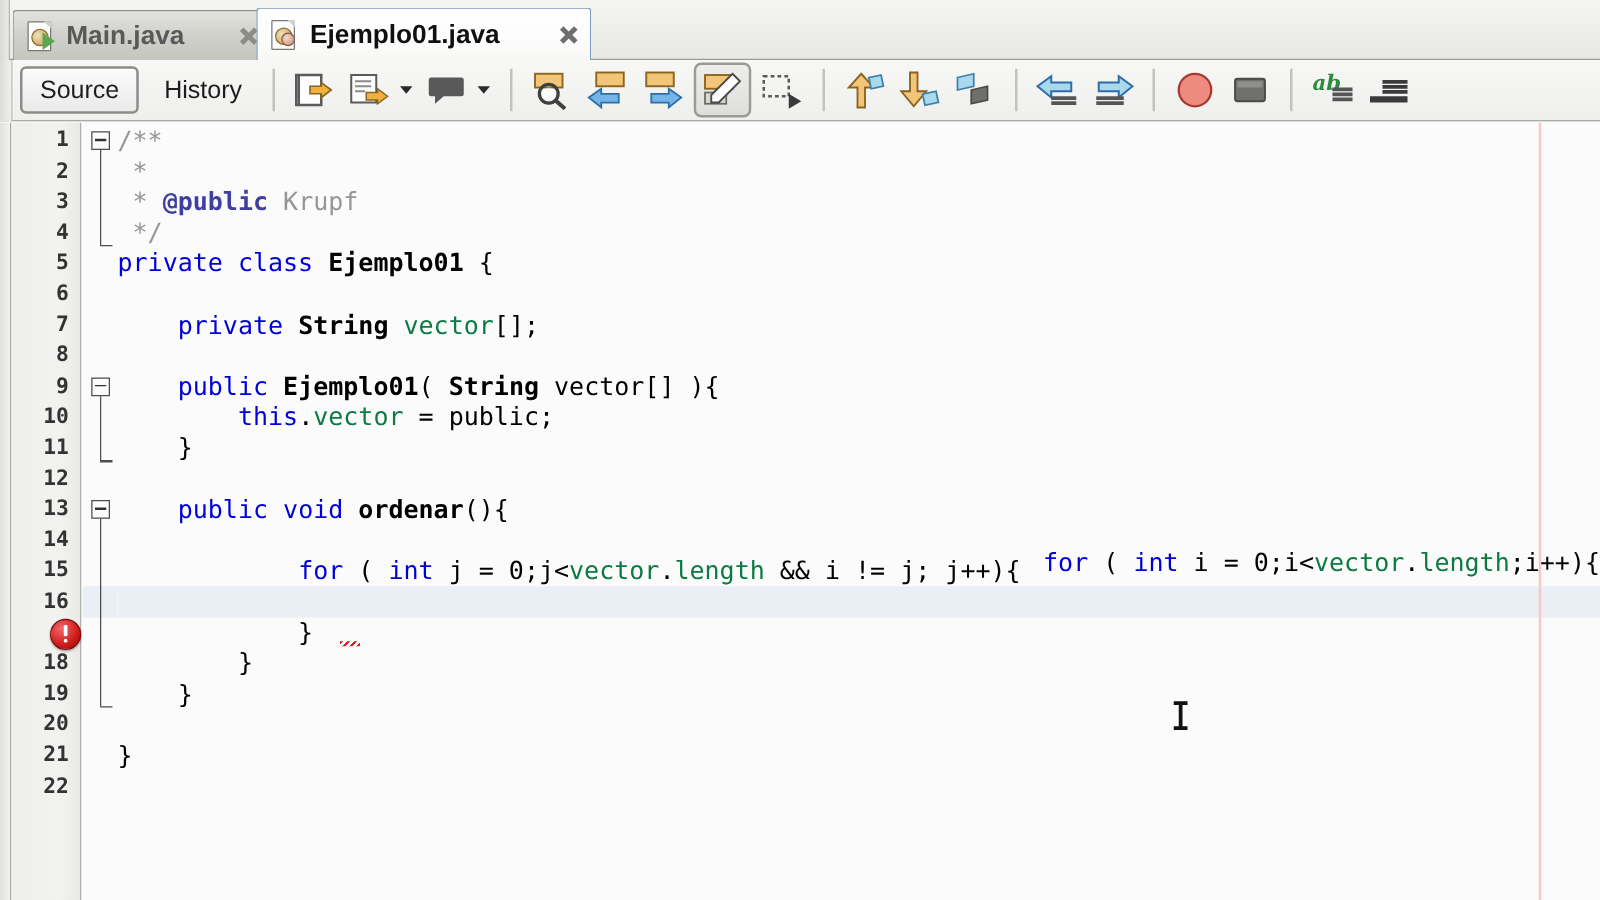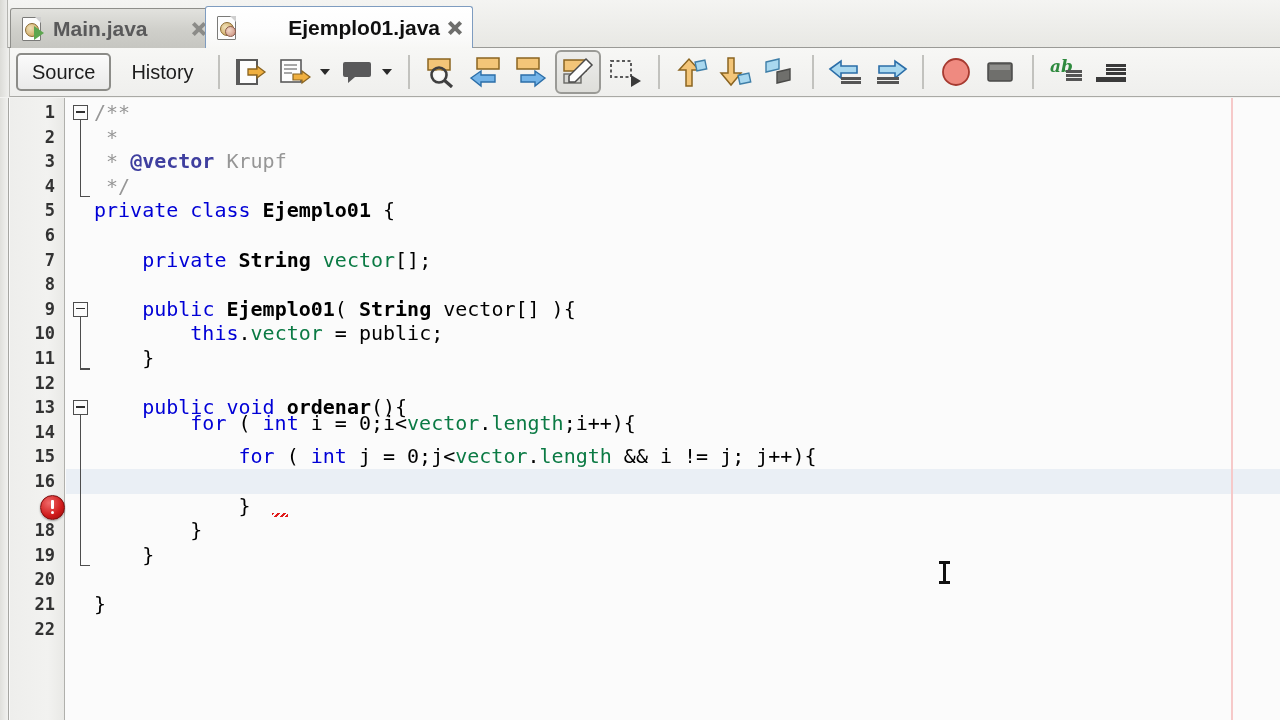--- a/index.html
+++ b/index.html
@@ -65,21 +65,20 @@
     white-space: nowrap;
     flex: 1 1 auto;
   }
   .tab.inactive .tab-label {
     color: #59595a;
     font-weight: bold;
   }
   .tab.active .tab-label {
     color: #101010;
     font-weight: bold;
-    text-align: right;
   }
   .tab-close {
     width: 18px; height: 18px;
     margin-left: 6px;
     position: relative;
     flex: 0 0 auto;
     cursor: pointer;
   }
   .tab-close::before, .tab-close::after {
     content:"";
@@ -525,32 +524,32 @@
         <div class="fold-line" style="left: 13.5px; top: 218.8px; height: 51.2px;"></div>
         <div class="fold-foot" style="left: 13.5px; top: 270px;"></div>
         <div class="fold-box" style="left: 7px; top: 302.2px;"></div>
         <div class="fold-line" style="left: 13.5px; top: 317.2px; height: 149.6px;"></div>
         <div class="fold-foot" style="left: 13.5px; top: 466.8px;"></div>
       </div>
     <div class="code-area" id="codearea">
         <div class="caret-line" style="top: 371px;"></div>
         <div class="linerow" style="top: 2px;"><span class="cmt">/**</span></div>
         <div class="linerow" style="top: 26.6px;"><span class="cmt"> *</span></div>
-        <div class="linerow" style="top: 51.2px;"><span class="cmt"> * </span><span class="cmtb">@vector</span><span class="cmt"> Krupf</span></div>
+        <div class="linerow" style="top: 51.2px;"><span class="cmt"> * </span><span class="cmtb">@public</span><span class="cmt"> Krupf</span></div>
         <div class="linerow" style="top: 75.8px;"><span class="cmt"> */</span></div>
         <div class="linerow" style="top: 100.4px;"><span class="kw">private class </span><span class="typ">Ejemplo01</span><span class="pln"> {</span></div>
         <div class="linerow" style="top: 125px;"></div>
         <div class="linerow" style="top: 149.6px;"><span class="pln">    </span><span class="kw">private</span><span class="pln"> </span><span class="typ">String</span><span class="pln"> </span><span class="fld">vector</span><span class="pln">[];</span></div>
         <div class="linerow" style="top: 174.2px;"></div>
         <div class="linerow" style="top: 198.8px;"><span class="pln">    </span><span class="kw">public</span><span class="pln"> </span><span class="typ">Ejemplo01</span><span class="pln">( </span><span class="typ">String</span><span class="pln"> vector[] ){</span></div>
         <div class="linerow" style="top: 223.4px;"><span class="pln">        </span><span class="kw">this</span><span class="pln">.</span><span class="fld">vector</span><span class="pln"> = public;</span></div>
         <div class="linerow" style="top: 248px;"><span class="pln">    }</span></div>
         <div class="linerow" style="top: 272.6px;"></div>
         <div class="linerow" style="top: 297.2px;"><span class="pln">    </span><span class="kw">public void </span><span class="typ">ordenar</span><span class="pln">(){</span></div>
-        <div class="linerow" style="top: 313px;"><span class="pln">        </span><span class="kw">for</span><span class="pln"> ( </span><span class="kw">int</span><span class="pln"> i = 0;i&lt;</span><span class="fld">vector</span><span class="pln">.</span><span class="fld">length</span><span class="pln">;i++){</span></div>
+        <div class="linerow" style="top: 340px; text-align: right;"><span class="pln">        </span><span class="kw">for</span><span class="pln"> ( </span><span class="kw">int</span><span class="pln"> i = 0;i&lt;</span><span class="fld">vector</span><span class="pln">.</span><span class="fld">length</span><span class="pln">;i++){</span></div>
         <div class="linerow" style="top: 346.4px;"><span class="pln">            </span><span class="kw">for</span><span class="pln"> ( </span><span class="kw">int</span><span class="pln"> j = 0;j&lt;</span><span class="fld">vector</span><span class="pln">.</span><span class="fld">length</span><span class="pln"> &amp;&amp; i != j; j++){</span></div>
         <div class="linerow" style="top: 395.6px;"><span class="pln">            }</span></div>
         <div class="linerow" style="top: 420.2px;"><span class="pln">        }</span></div>
         <div class="linerow" style="top: 444.8px;"><span class="pln">    }</span></div>
         <div class="linerow" style="top: 469.4px;"></div>
         <div class="linerow" style="top: 494px;"><span class="pln">}</span></div>
         <div class="linerow" style="top: 518.6px;"></div>
         <div class="err-underline" style="top: 414.6px; left: 178px; width: 16px;"></div>
       </div>
     <div class="margin-line" id="marginline" style="left: 1231px;"></div>

